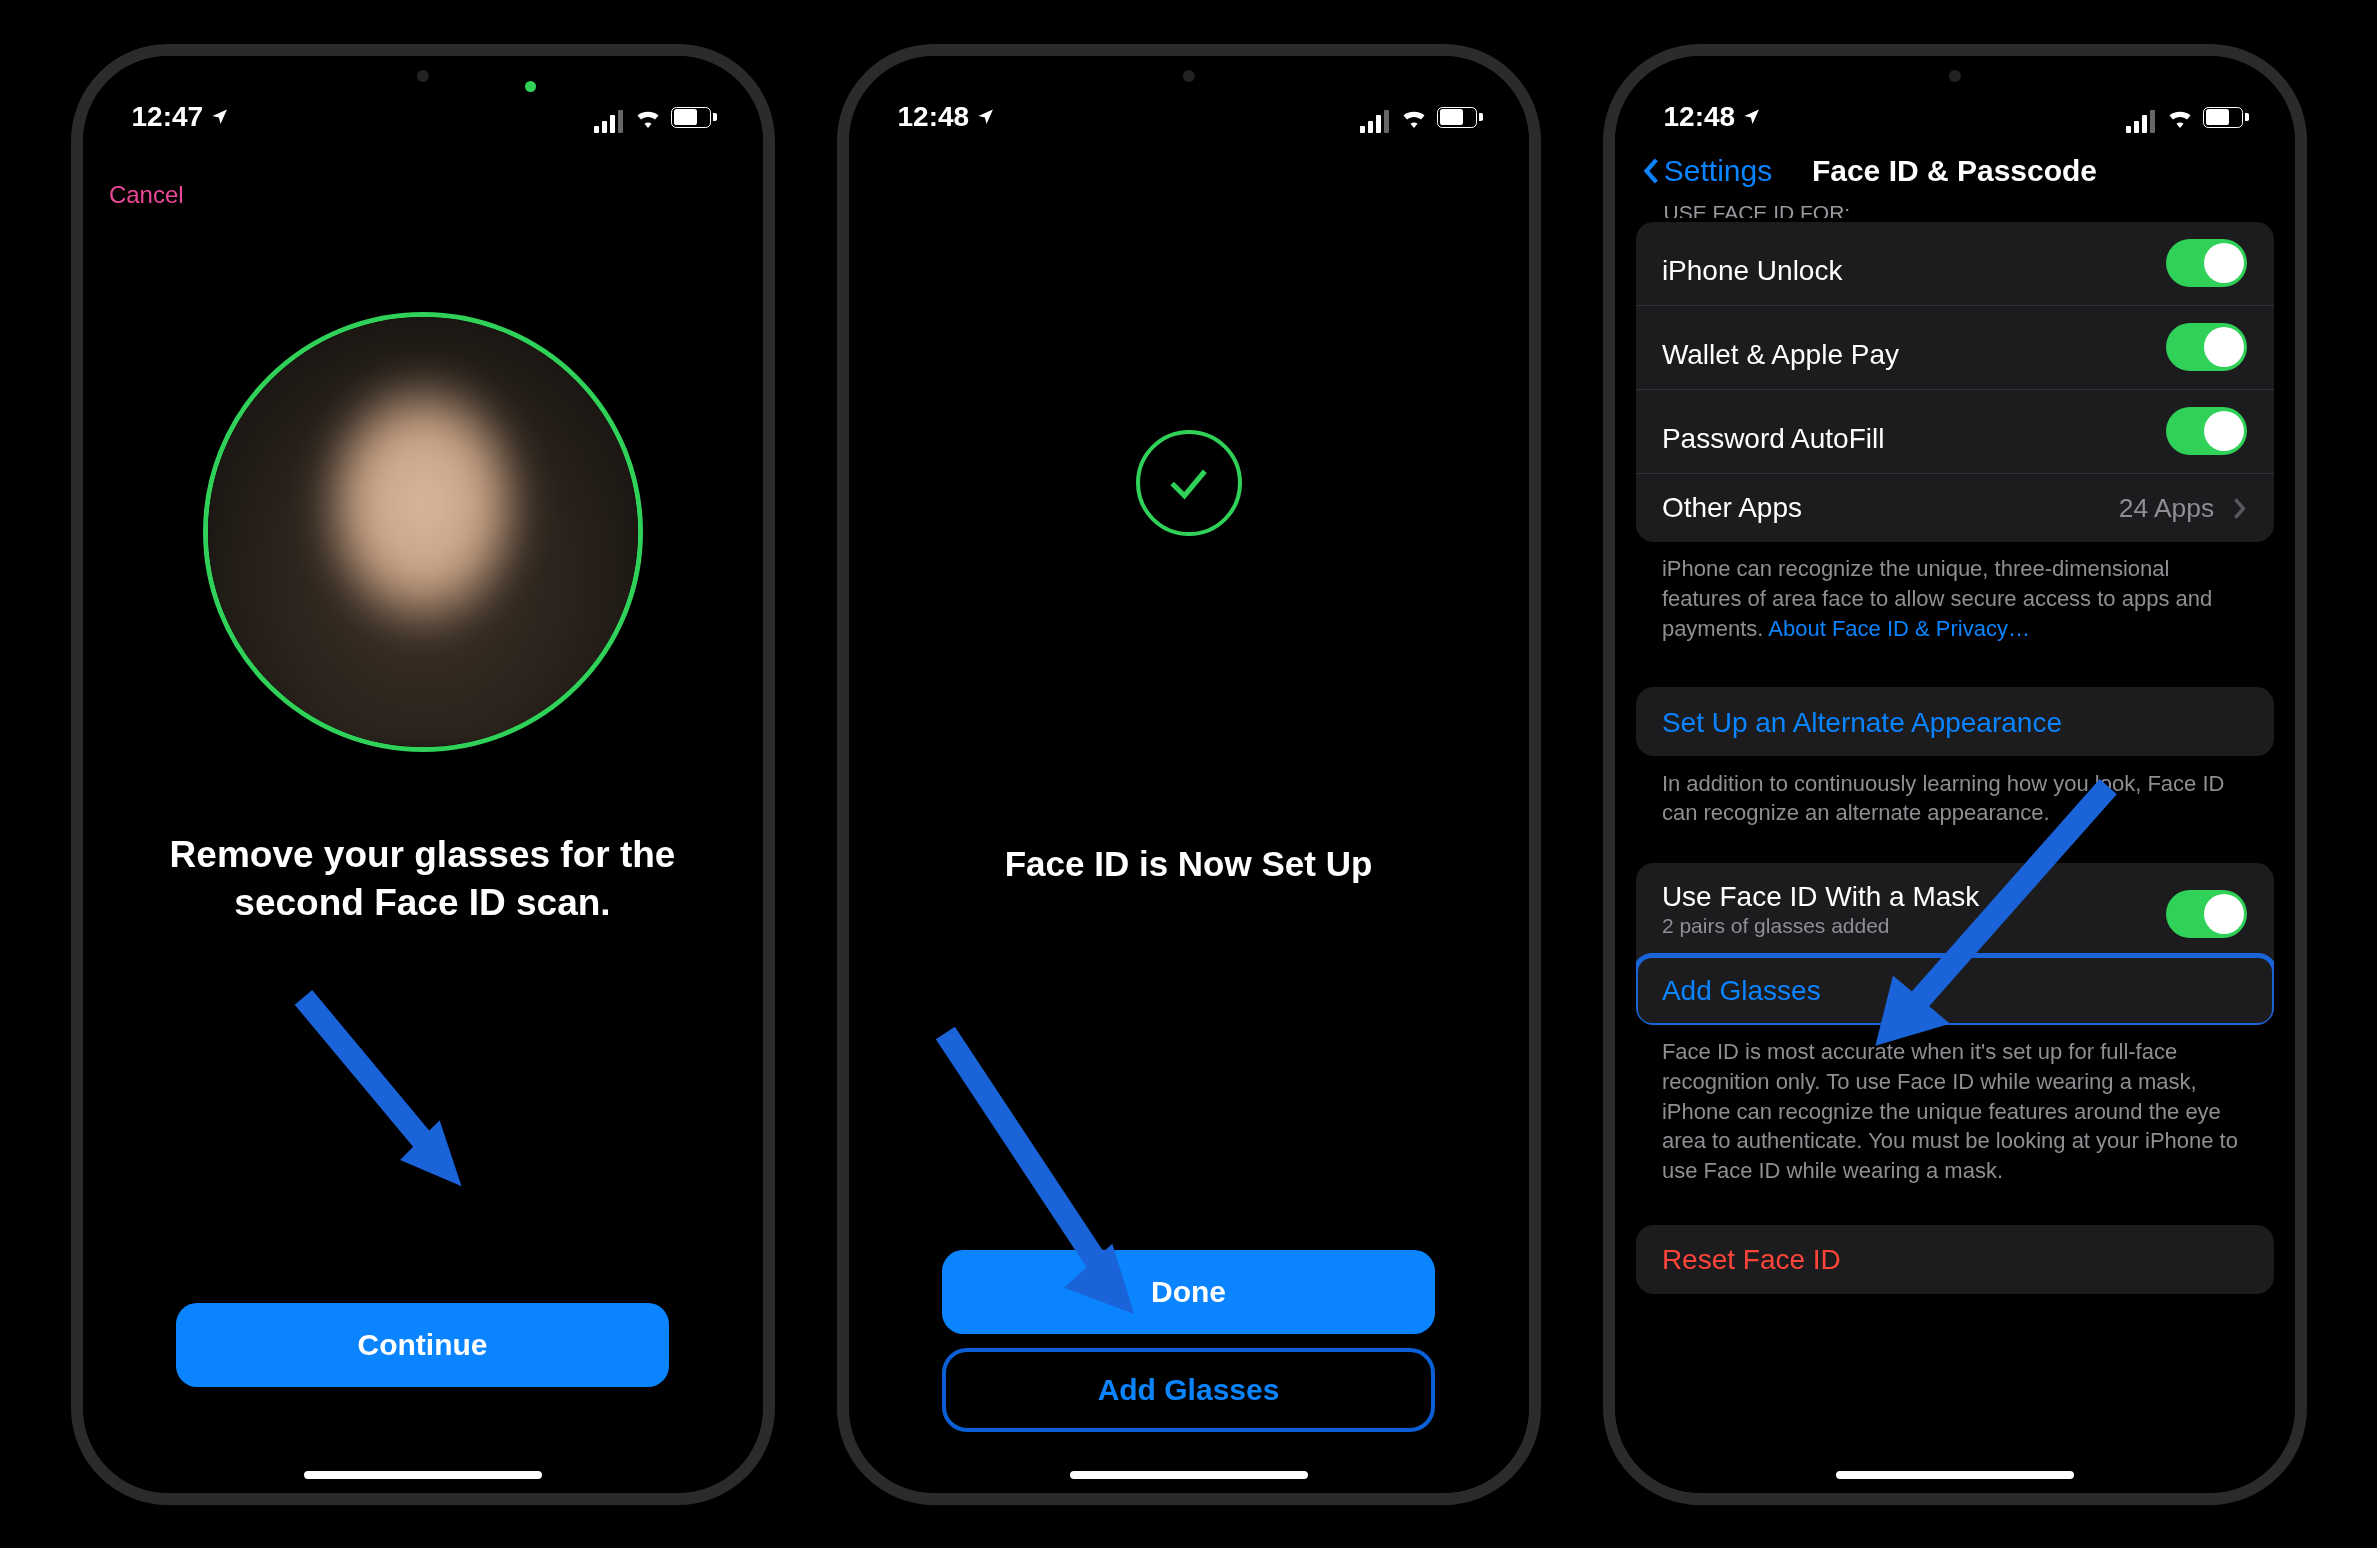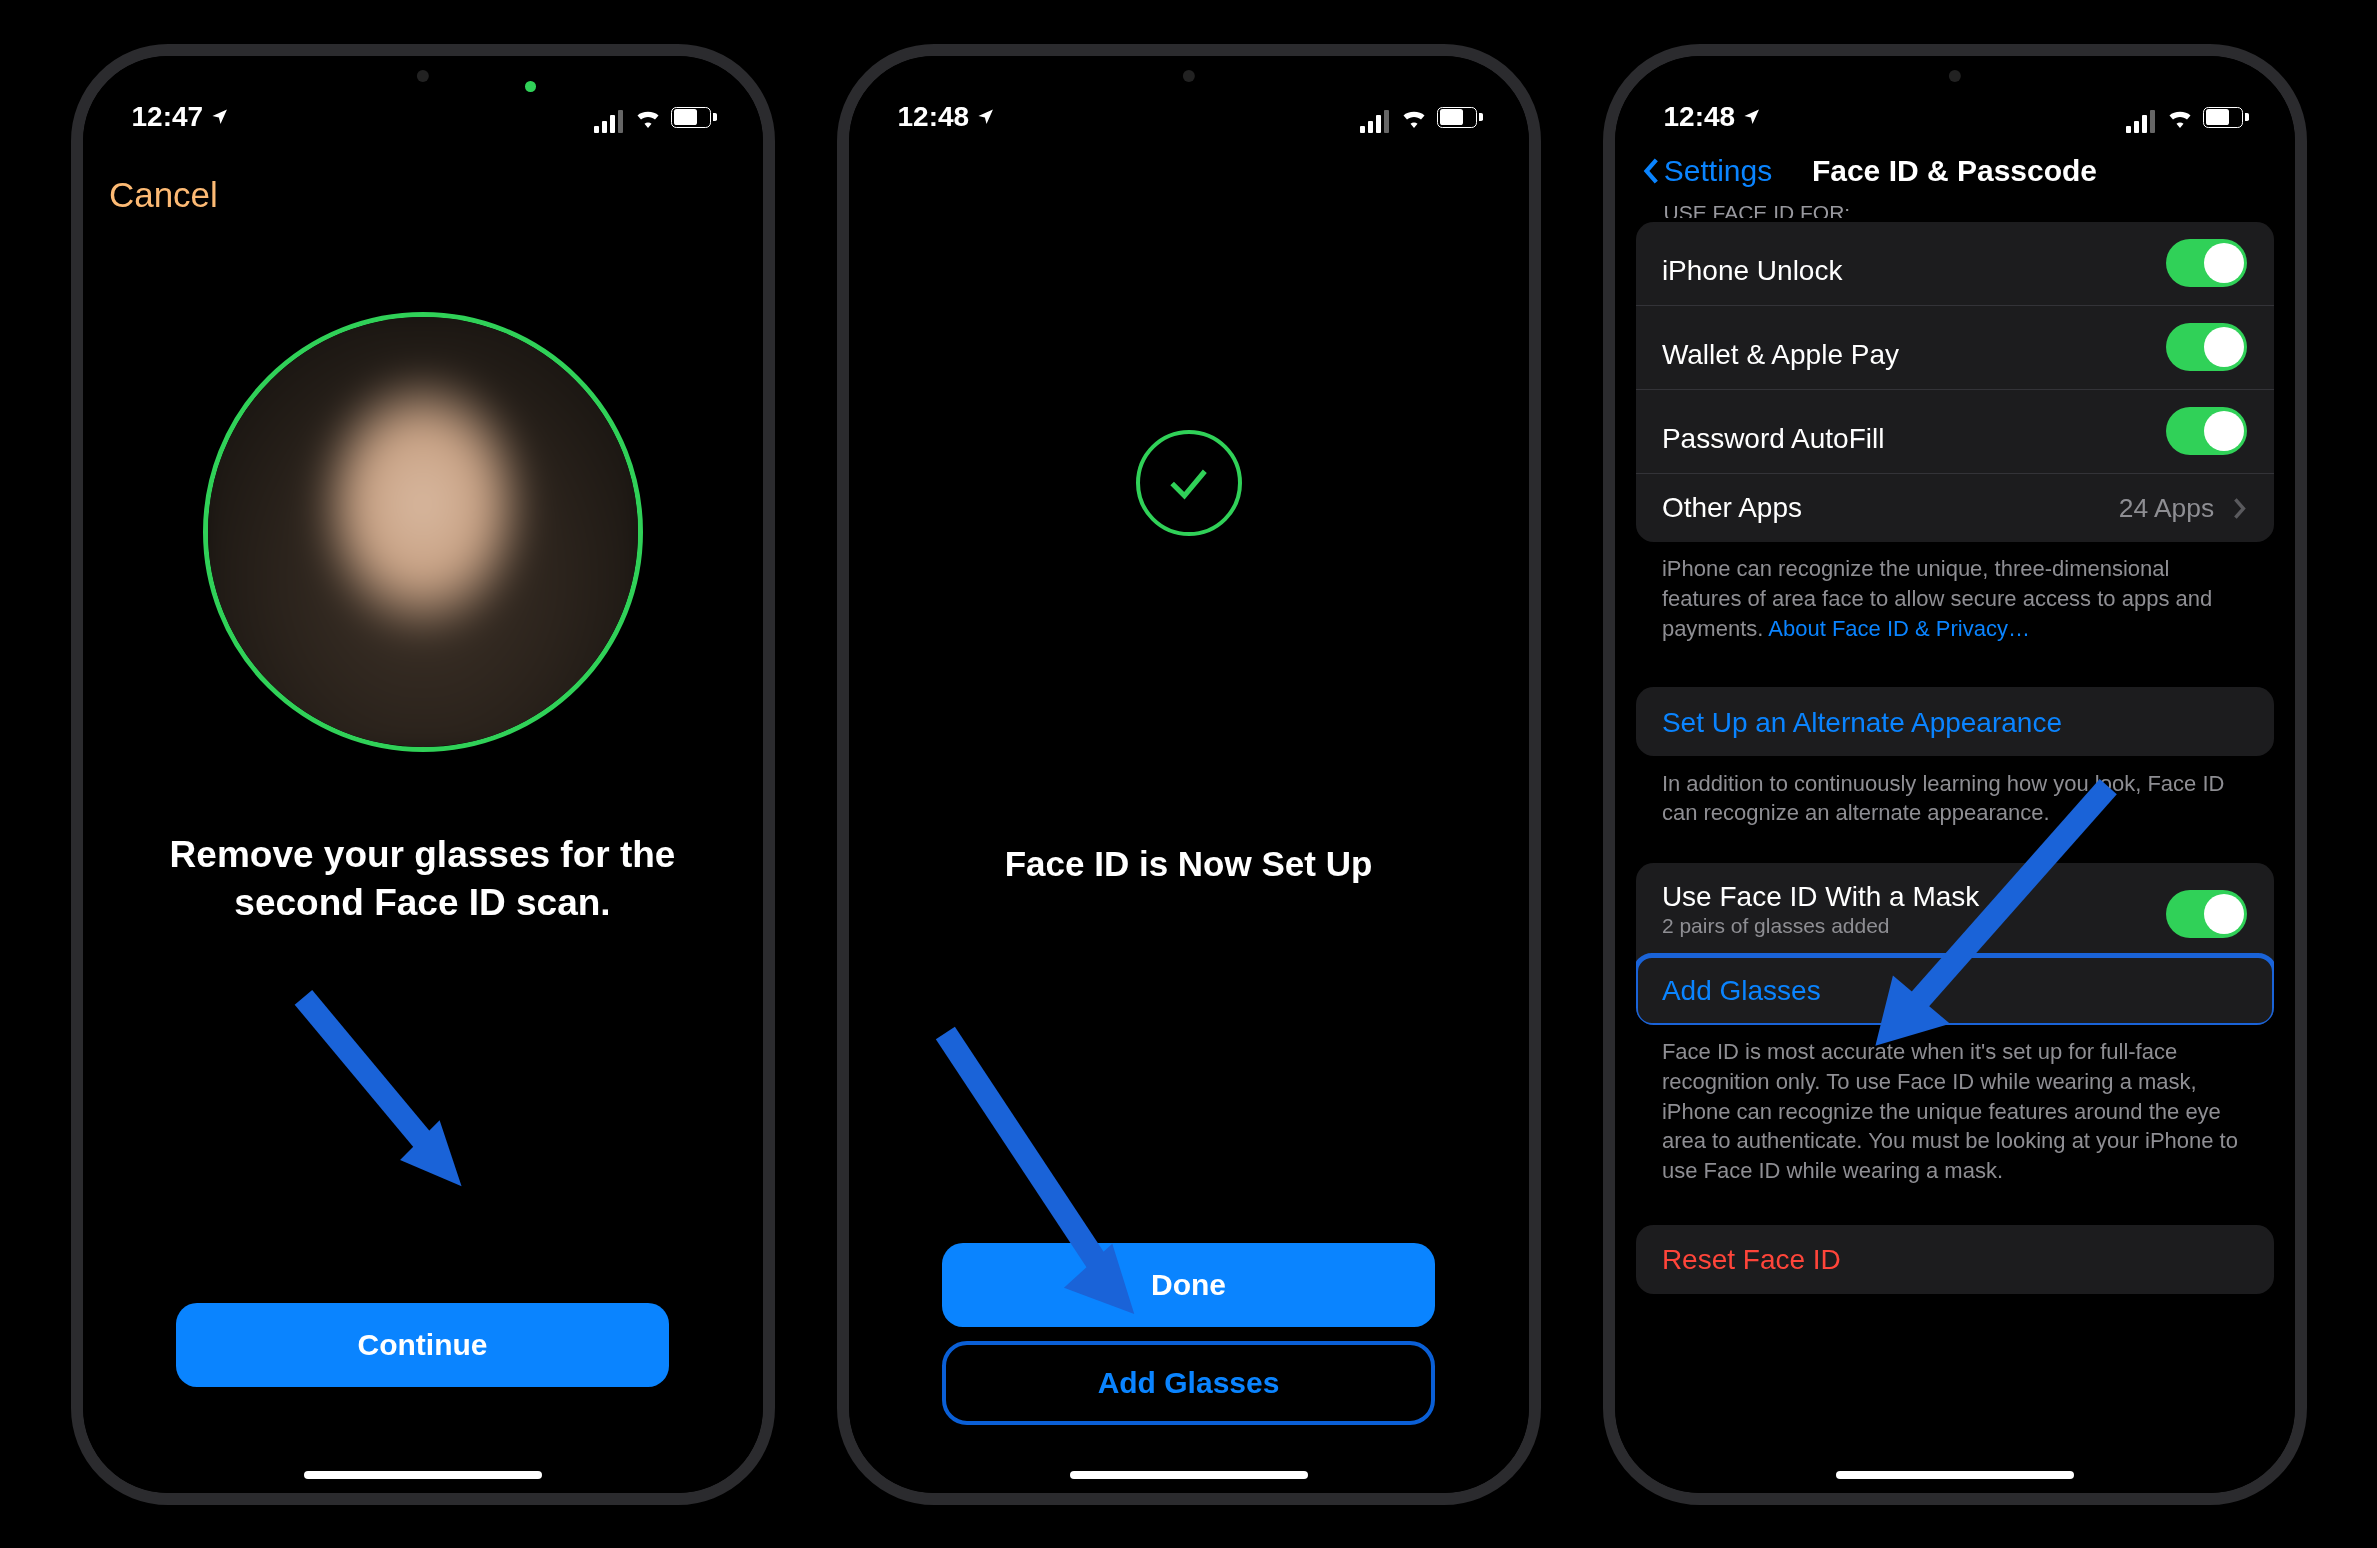--- a/index.html
+++ b/index.html
@@ -13,35 +13,35 @@
   .sb-left3 { left:-19.4px; top:488px; width:8.8px; height:114px; }
   .sb-right { right:-19.4px; top:370px; width:8.8px; height:176px; }
 
   .screen { position: absolute; inset: 0; border-radius: 84px; background: #000; color: #fff; overflow:hidden;}
   .status-bar { position: relative; height: 84px; display: flex; justify-content: space-between; align-items: flex-end; padding: 0 46px 7px 49px; font-size: 28px; font-weight: 600; z-index:5;}
   .status-left { display: flex; align-items: center; gap: 7px; }
   .status-right { display: flex; align-items: center; gap: 8.8px; }
   .icon-svg { display:inline-block; vertical-align:middle; }
 
   .nav-bar { display: flex; align-items: center; padding: 10.6px 26.4px; font-size: 28px; position:relative; height:62px;}
-  .nav-cancel { color: #fdba74; font-size: 35px; margin-top: 48px; }
+  .nav-cancel { color: #ec4899; font-size: 24px; margin-top: 48px; }
   .nav-back { color: #0a84ff; font-size: 30px; display:flex; align-items:center; gap:3.5px;}
   .nav-title { position: absolute; left:0; right:0; text-align:center; font-weight:600; font-size: 30px; color:#fff; pointer-events:none;}
 
   .content { position:absolute; top:150px; left:0; right:0; bottom:0; }
   .face-circle-wrap { width: 440px; height: 440px; border-radius: 50%; border: 5.3px solid #30d158; margin: 106px auto 0; overflow:hidden; position:relative;}
   .face-blur { position:absolute; inset:-17.6px; background:
      radial-gradient(ellipse 158px 194px at 50% 44%, #d9b9a0 0%, #c8a285 38%, rgba(100,70,58,0.0) 70%),
      radial-gradient(ellipse 282px 317px at 50% 60%, #3e3228 0%, #2b231c 50%, #14110e 100%);
      filter: blur(16px);}
   .instruct { text-align: center; font-size: 37px; font-weight: 700; line-height: 1.3; margin-top: 79px; padding: 0 35px;}
   .btn-primary { display:block; margin: 0 auto; width: 493px; height: 84px; background:#0a84ff; color:#fff; border:none; border-radius:21px; font-size:30px; font-weight:600; }
   .btn-secondary { display:block; margin: 14px auto 0; width: 493px; height: 84px; background:#000; color:#0a84ff; border:4.4px solid #0a5fd6; border-radius:25px; font-size:30px; font-weight:600; }
   .bottom-buttons-1 { position:absolute; bottom:106px; left:0; right:0;}
-  .bottom-buttons-2 { position:absolute; bottom:68px; left:0; right:0;}
+  .bottom-buttons-2 { position:absolute; bottom:61px; left:0; right:0;}
 
   
   .check-circle { width: 106px; height:106px; border:4.4px solid #30d158; border-radius:50%; margin: 290px auto 0; display:flex; align-items:center; justify-content:center;}
   .check-circle svg { width:49px; height:49px; }
   .setup-title { text-align:center; font-size: 35px; font-weight:700; margin-top: 308px;}
 
   
   .settings-content { position:absolute; top:146px; left:0; right:0; bottom:0; overflow:hidden; padding: 0 21px;}
   .section-header-cut { color: #98989e; font-size: 21px; text-transform: uppercase; padding: 0 28px; height: 16px; overflow:hidden; display:flex; align-items:flex-end; margin-bottom:3.5px;}
   .section-header-cut span { transform: translateY(7px);}

